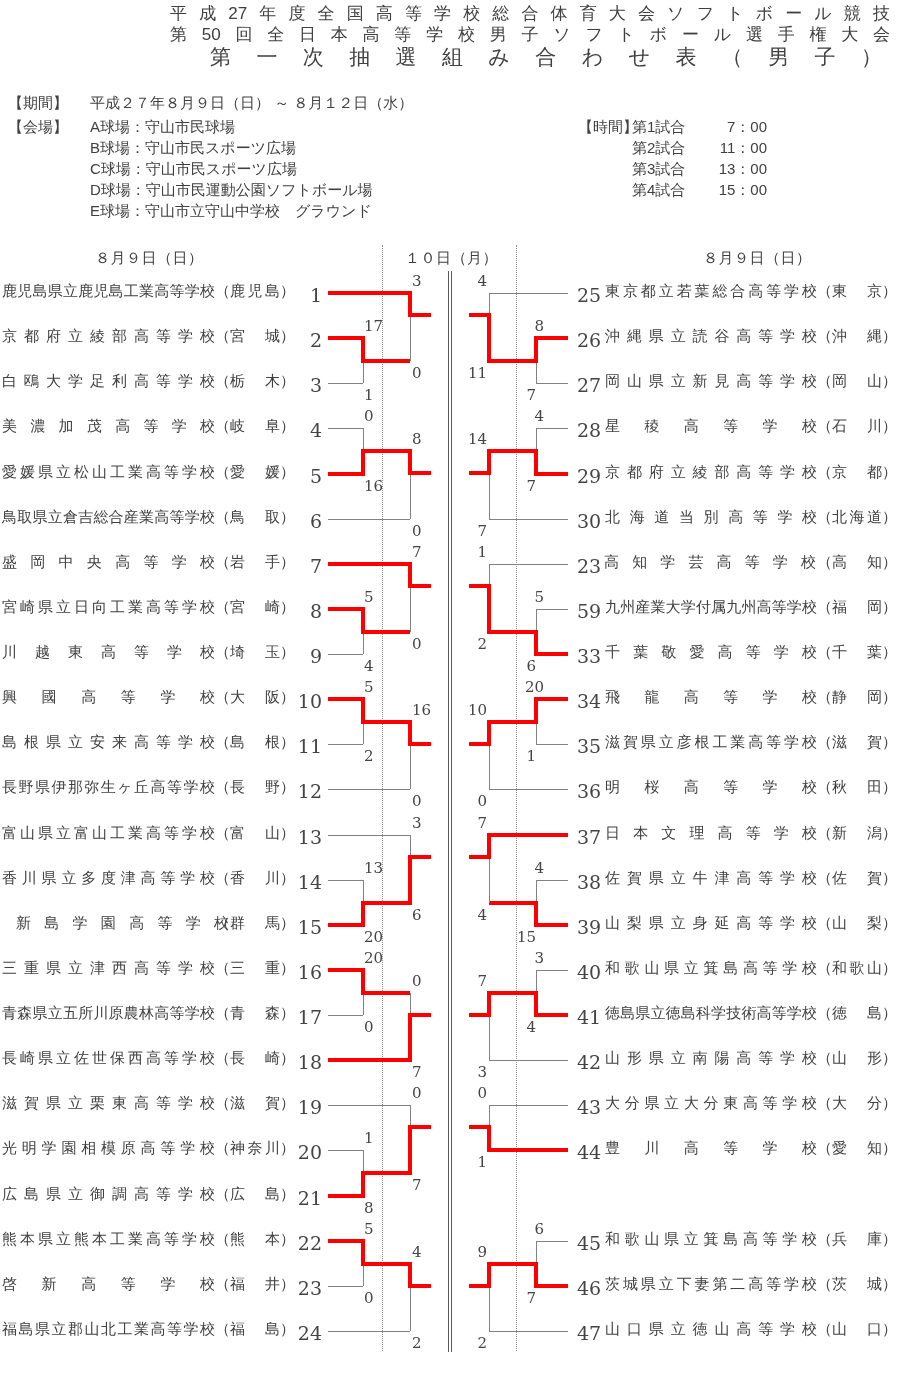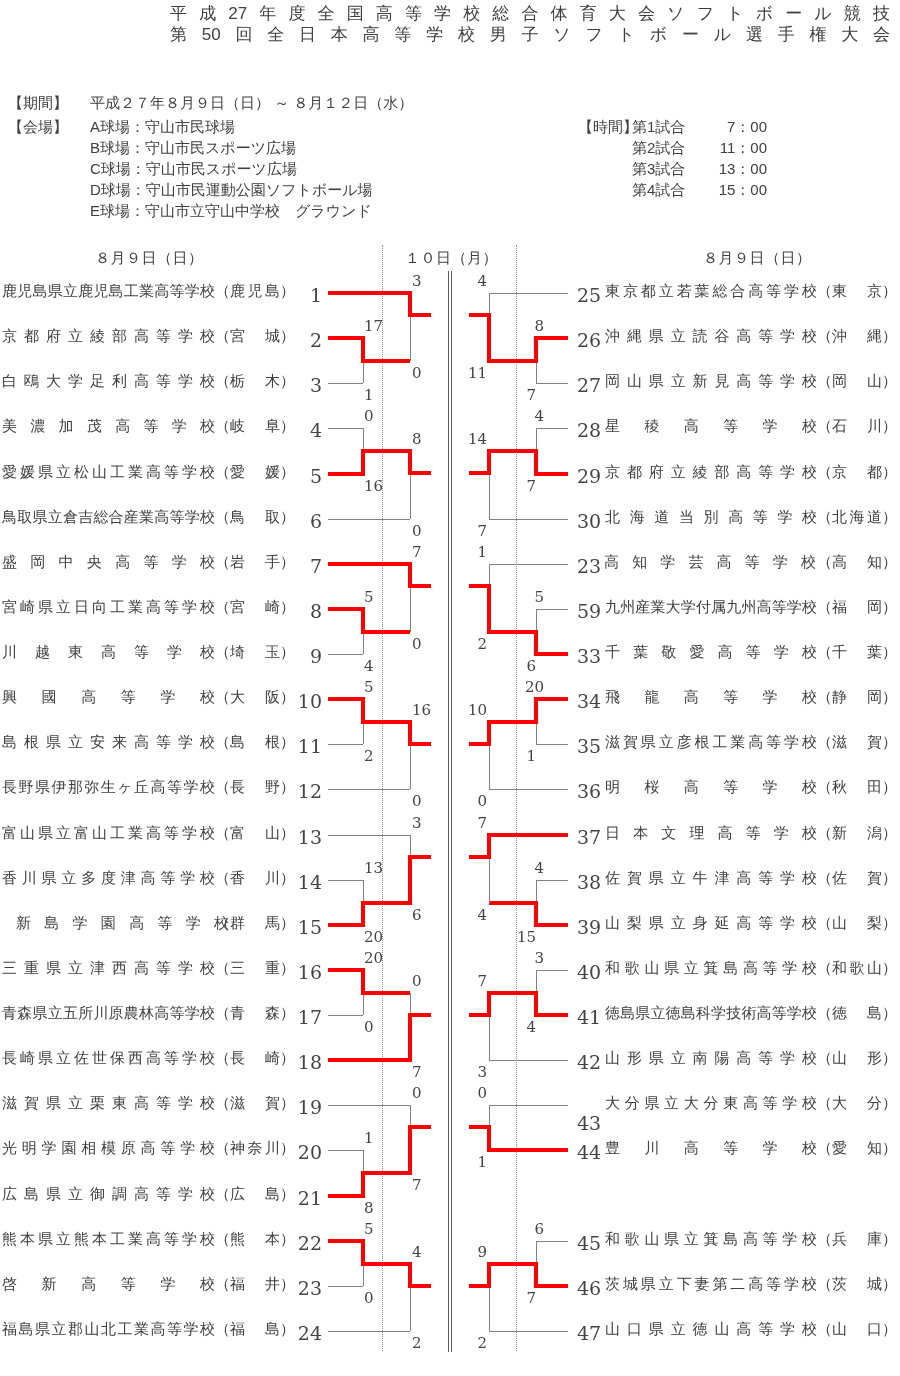--- a/index.html
+++ b/index.html
@@ -22,20 +22,21 @@
   .nm.jt{white-space:normal;}
   .pref{display:inline-block;width:50px;text-align:justify;text-align-last:justify;-moz-text-align-last:justify;text-justify:inter-character;vertical-align:top;}
 </style>
 </head>
 <body>
 
 <div class="page">
 
   <div class="abs jt t1">平成27年度全国高等学校総合体育大会ソフトボール競技</div>
   <div class="abs jt t2">第50回全日本高等学校男子ソフトボール選手権大会</div>
+  <div class="abs jt t3">第一次抽選組み合わせ表（男子）</div>
 
   <div class="abs lbl" style="left:8px;top:94px">【期間】</div>
   <div class="abs lbl" style="left:90px;top:94px">平成２７年８月９日（日） ～ ８月１２日（水）</div>
   <div class="abs lbl" style="left:8px;top:118px">【会場】</div>
   <div class="abs lbl" style="left:90px;top:118px">A球場：守山市民球場</div>
   <div class="abs lbl" style="left:90px;top:139px">B球場：守山市民スポーツ広場</div>
   <div class="abs lbl" style="left:90px;top:160px">C球場：守山市民スポーツ広場</div>
   <div class="abs lbl" style="left:90px;top:181px">D球場：守山市民運動公園ソフトボール場</div>
   <div class="abs lbl" style="left:90px;top:202px">E球場：守山市立守山中学校　グラウンド</div>
 
@@ -178,21 +179,21 @@
       <div class="nm" style="left: 817px; top: 914px; width: 84px;">（<span class="pref">山梨</span>）</div>
       <div class="num" style="left: 577px; top: 962px; width: 24px;">40</div>
       <div class="nm jt" style="left: 605px; top: 959px; width: 212px;">和歌山県立箕島高等学校</div>
       <div class="nm" style="left: 817px; top: 959px; width: 84px;">（<span class="pref">和歌山</span>）</div>
       <div class="num" style="left: 577px; top: 1007px; width: 24px;">41</div>
       <div class="nm jt" style="left: 605px; top: 1004px; width: 212px;">徳島県立徳島科学技術高等学校</div>
       <div class="nm" style="left: 817px; top: 1004px; width: 84px;">（<span class="pref">徳島</span>）</div>
       <div class="num" style="left: 577px; top: 1052px; width: 24px;">42</div>
       <div class="nm jt" style="left: 605px; top: 1049px; width: 212px;">山形県立南陽高等学校</div>
       <div class="nm" style="left: 817px; top: 1049px; width: 84px;">（<span class="pref">山形</span>）</div>
-      <div class="num" style="left: 577px; top: 1097px; width: 24px; margin-top: 16px;">43</div>
+      <div class="num" style="left: 577px; top: 1097px; width: 24px;">43</div>
       <div class="nm jt" style="left: 605px; top: 1094px; width: 212px;">大分県立大分東高等学校</div>
       <div class="nm" style="left: 817px; top: 1094px; width: 84px;">（<span class="pref">大分</span>）</div>
       <div class="num" style="left: 577px; top: 1142px; width: 24px;">44</div>
       <div class="nm jt" style="left: 605px; top: 1139px; width: 212px;">豊川高等学校</div>
       <div class="nm" style="left: 817px; top: 1139px; width: 84px;">（<span class="pref">愛知</span>）</div>
       <div class="num" style="left: 577px; top: 1233px; width: 24px;">45</div>
       <div class="nm jt" style="left: 605px; top: 1230px; width: 212px;">和歌山県立箕島高等学校</div>
       <div class="nm" style="left: 817px; top: 1230px; width: 84px;">（<span class="pref">兵庫</span>）</div>
       <div class="num" style="left: 577px; top: 1278px; width: 24px;">46</div>
       <div class="nm jt" style="left: 605px; top: 1275px; width: 212px;">茨城県立下妻第二高等学校</div>

